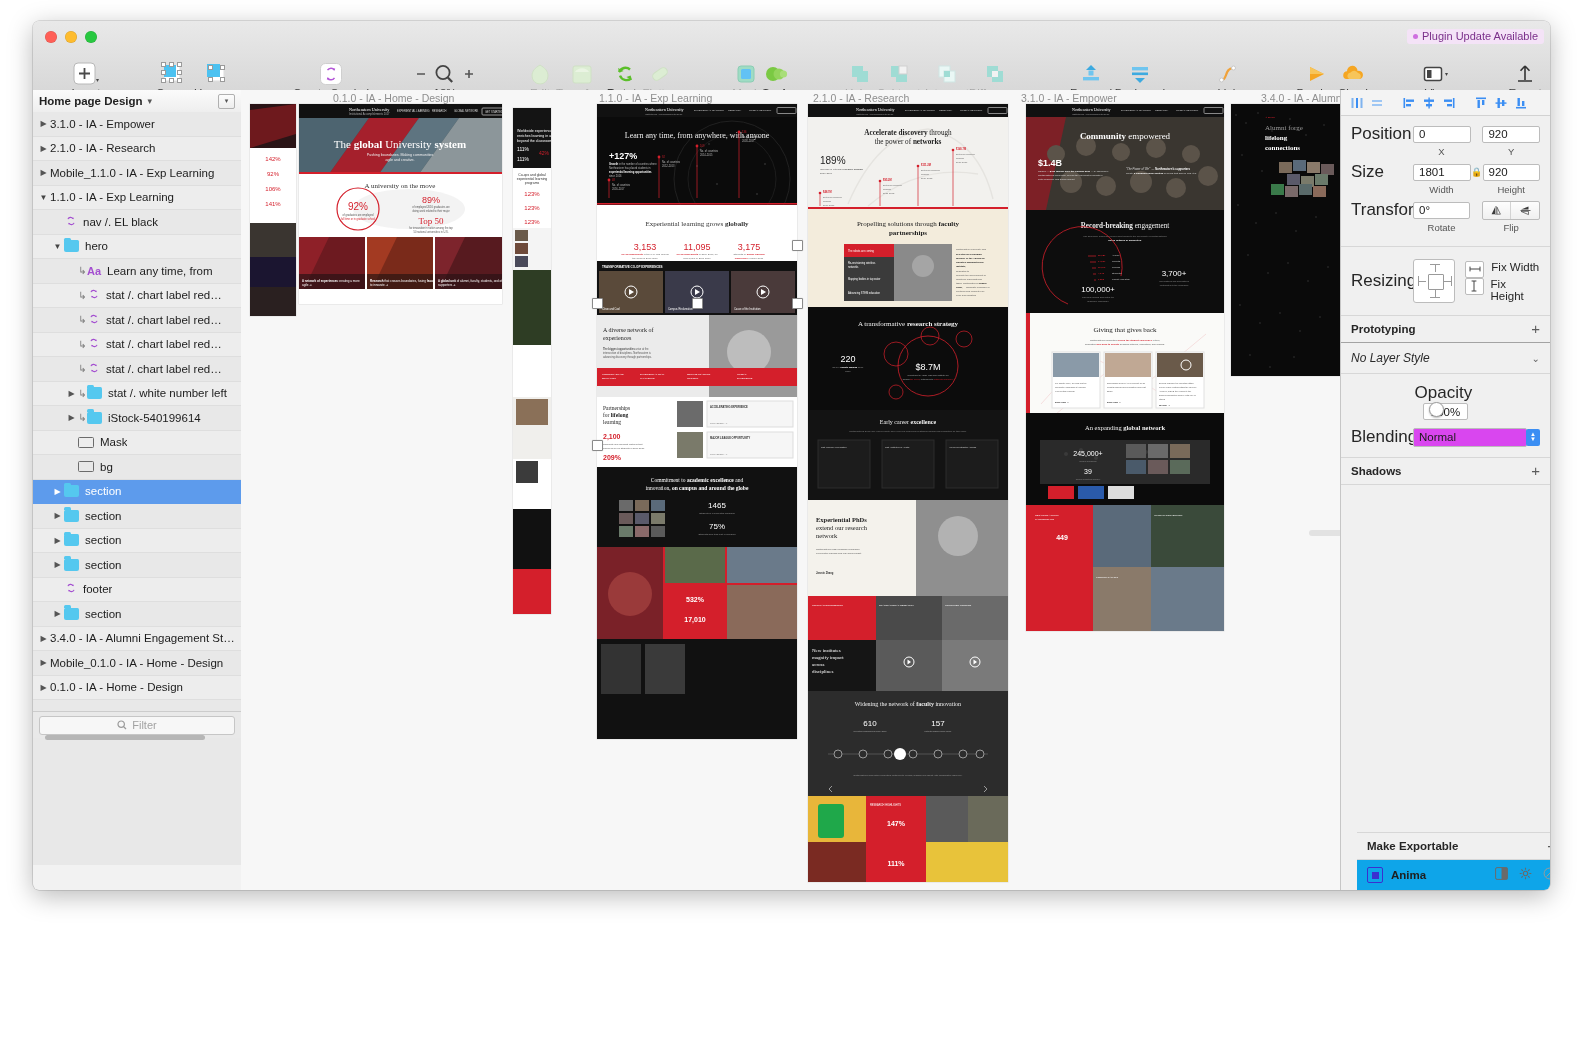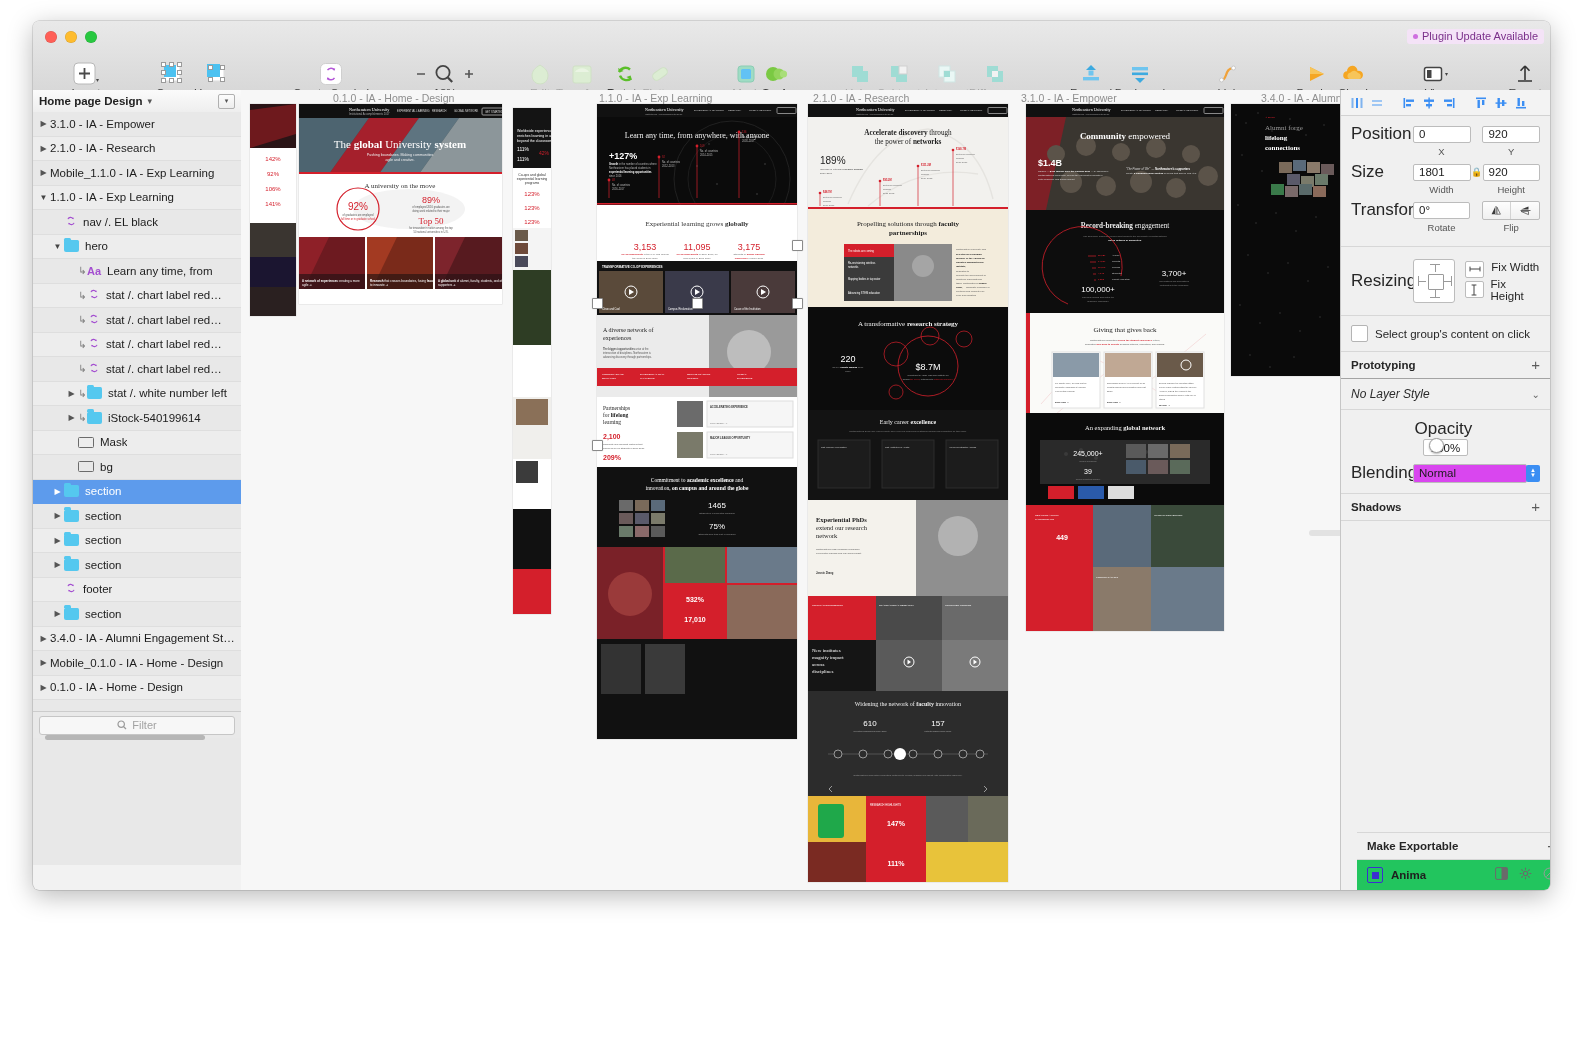--- a/index.html
+++ b/index.html
@@ -127,21 +127,21 @@
   .strack{position:absolute;left:0;right:0;top:5px;height:3px;background:#d7d7d7;border-radius:2px;}
   .sfill{position:absolute;left:0;top:5px;height:3px;background:#3b8ef3;border-radius:2px;}
   .sknob{position:absolute;top:-1px;width:13px;height:13px;border-radius:50%;background:#fff;
          border:.5px solid #9b9b9b;box-shadow:0 1px 2px rgba(0,0,0,.28);}
 
   .sel2{height:17px;border:1px solid #bcbcbc;border-radius:2px;background:#d946ef;display:flex;align-items:center;
         font-size:11.5px;color:#1a1a1a;padding:0 5px;flex:1;justify-content:space-between;}
   .stepper{width:14px;height:17px;background:#3b8ef3;border-radius:2px;display:flex;flex-direction:column;
         align-items:center;justify-content:center;color:#fff;font-size:6px;line-height:5px;margin-left:-1px;}
 
-  .anima{display:flex;align-items:center;padding:6px 10px;border-top:1px solid #d7d7d7;background:#22c55e;gap:8px;}
+  .anima{display:flex;align-items:center;padding:6px 10px;border-top:1px solid #d7d7d7;background:#0ea5e9;gap:8px;}
   .anico{width:14px;height:14px;border:1.6px solid #3b2fd0;border-radius:2px;display:flex;align-items:center;
         justify-content:center;}
   .anico i{display:block;width:7px;height:7px;background:#3b2fd0;}
   .anm{font-size:11.5px;font-weight:600;color:#1e1e1e;}
   .anr{margin-left:auto;display:flex;gap:11px;align-items:center;color:#6a6a6a;}
 
   .divider{height:1px;background:#d7d7d7;}
 
   
   .scrollnub{position:absolute;background:#e2e2e2;}
@@ -1440,38 +1440,32 @@
         </div>
         <div style="margin-left:10px;">
           <div style="display:flex;">
             <span style="width:17px;height:15px;border:1px solid #bcbcbc;border-radius:2px;background:#fff;display:flex;align-items:center;justify-content:center;margin-right:7px;">
               <svg width="12" height="8" viewBox="0 0 12 8">
                     <path d="M1 4h10M1 1.6v4.8M11 1.6v4.8" stroke="#444" stroke-width="1"></path>
                   </svg>
             </span>
             <span style="font-size:11.5px;color:#262626;">Fix Width</span>
           </div>
-          <div style="display:flex;align-items:center;">
+          <div style="display:flex;">
             <span style="width:17px;height:15px;border:1px solid #bcbcbc;border-radius:2px;background:#fff;display:flex;align-items:center;justify-content:center;margin-right:7px;">
               <svg width="8" height="12" viewBox="0 0 8 12">
                     <path d="M4 1v10M1.6 1h4.8M1.6 11h4.8" stroke="#444" stroke-width="1"></path>
                   </svg>
             </span>
             <span style="font-size:11.5px;color:#262626;">Fix Height</span>
           </div>
         </div>
       </div>
     </div>
 
-    <div class="sect" style="padding:9px 10px;">
-      <div style="display:flex;align-items:center;">
-        <span class="chkico"></span>
-        <span style="font-size:11.5px;color:#262626;">Select group's content on click</span>
-      </div>
-    </div>
 
     <div class="hdr" style="border-bottom:1px solid #a3a3a3;">
       <span class="ht">Prototyping</span>
       <span class="plus">+</span>
     </div>
 
     <div class="styrow" style="border-bottom:1px solid #d7d7d7;">
       <span class="st">No Layer Style</span>
       <span class="cv">⌄</span>
     </div>

